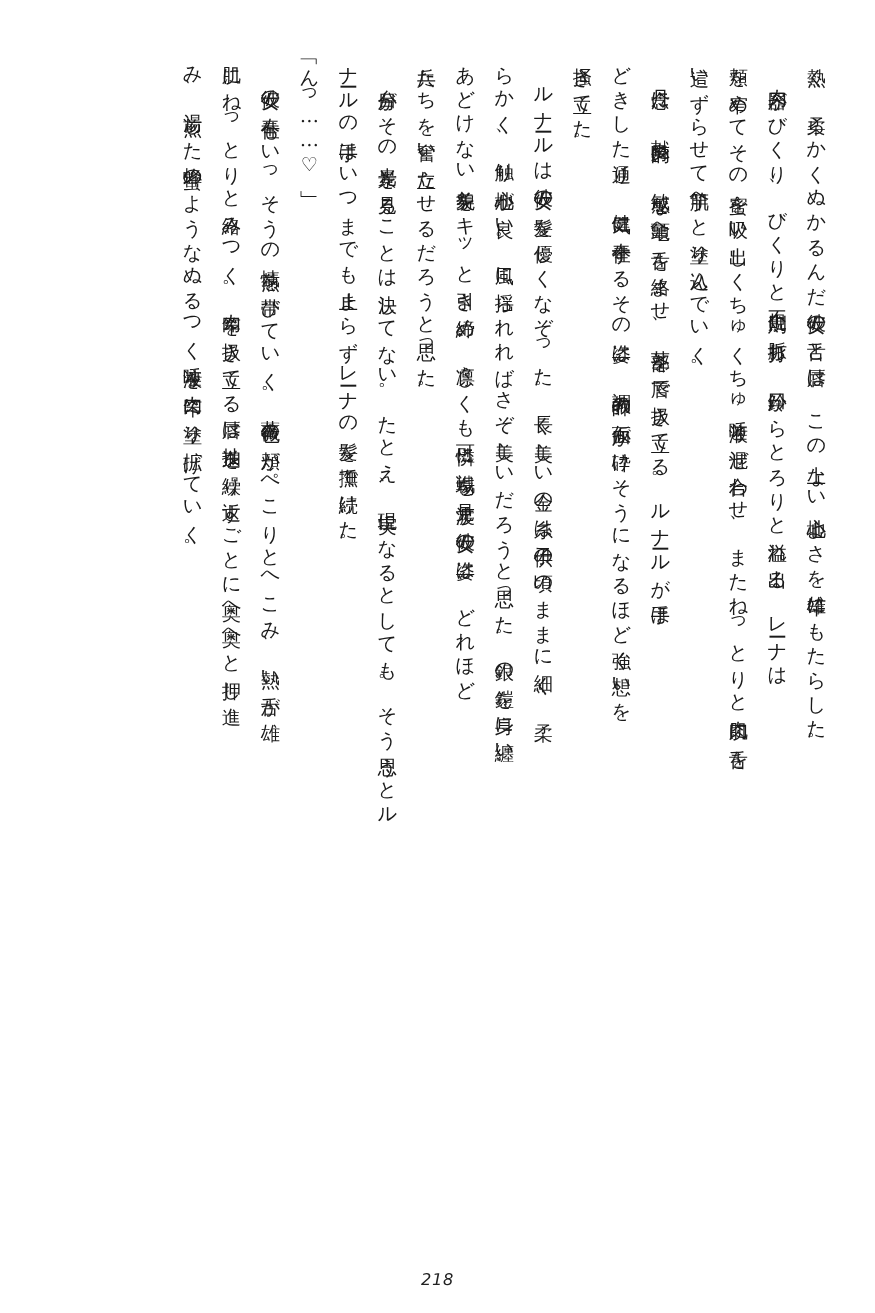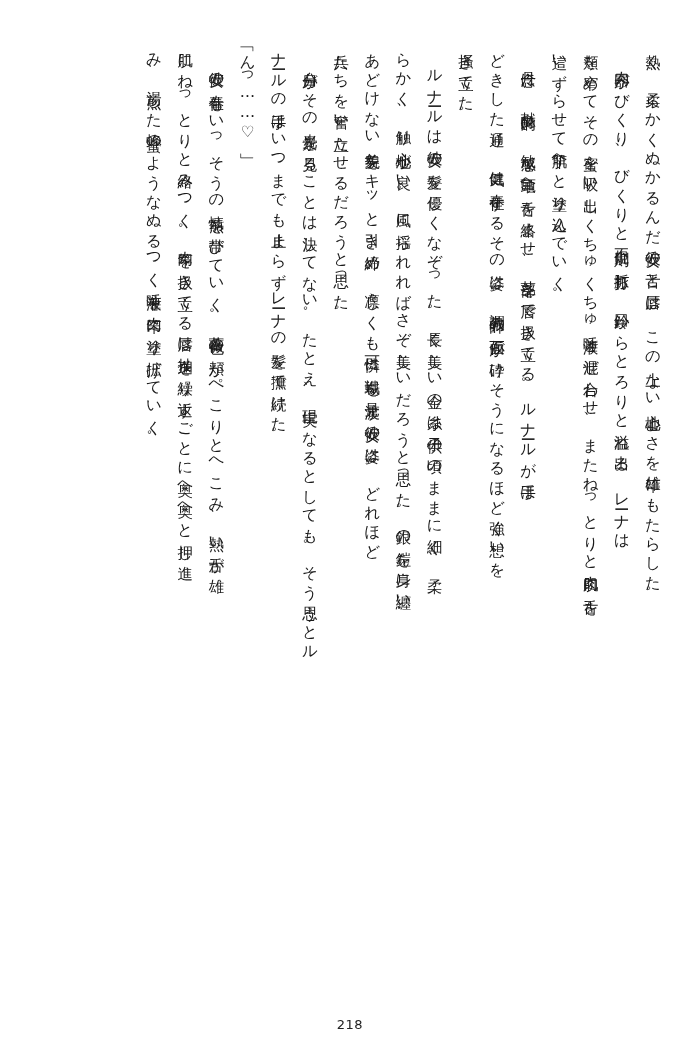--- a/index.html
+++ b/index.html
@@ -55,20 +55,21 @@
   .page-number {
     position: absolute;
     bottom: 18px;
     left: 0;
     width: 100%;
     text-align: center;
     font-size: 13px;
     font-family: "DejaVu Sans", "Liberation Sans", sans-serif;
     color: #222222;
     letter-spacing: 0.5px;
+    font-style: italic;
   }
 </style>
 </head>
 <body>
 
 <div class="page">
 
   <div class="text-block">
     <div class="col">熱く、柔らかくぬかるんだ彼女の舌と唇は、この上ない心地よさを雄竿にもたらした。</div>
     <div class="col indent">肉器がびくり、びくりと不規則に脈打ち、鈴口からとろりと溢れ出る。レーナは</div>

